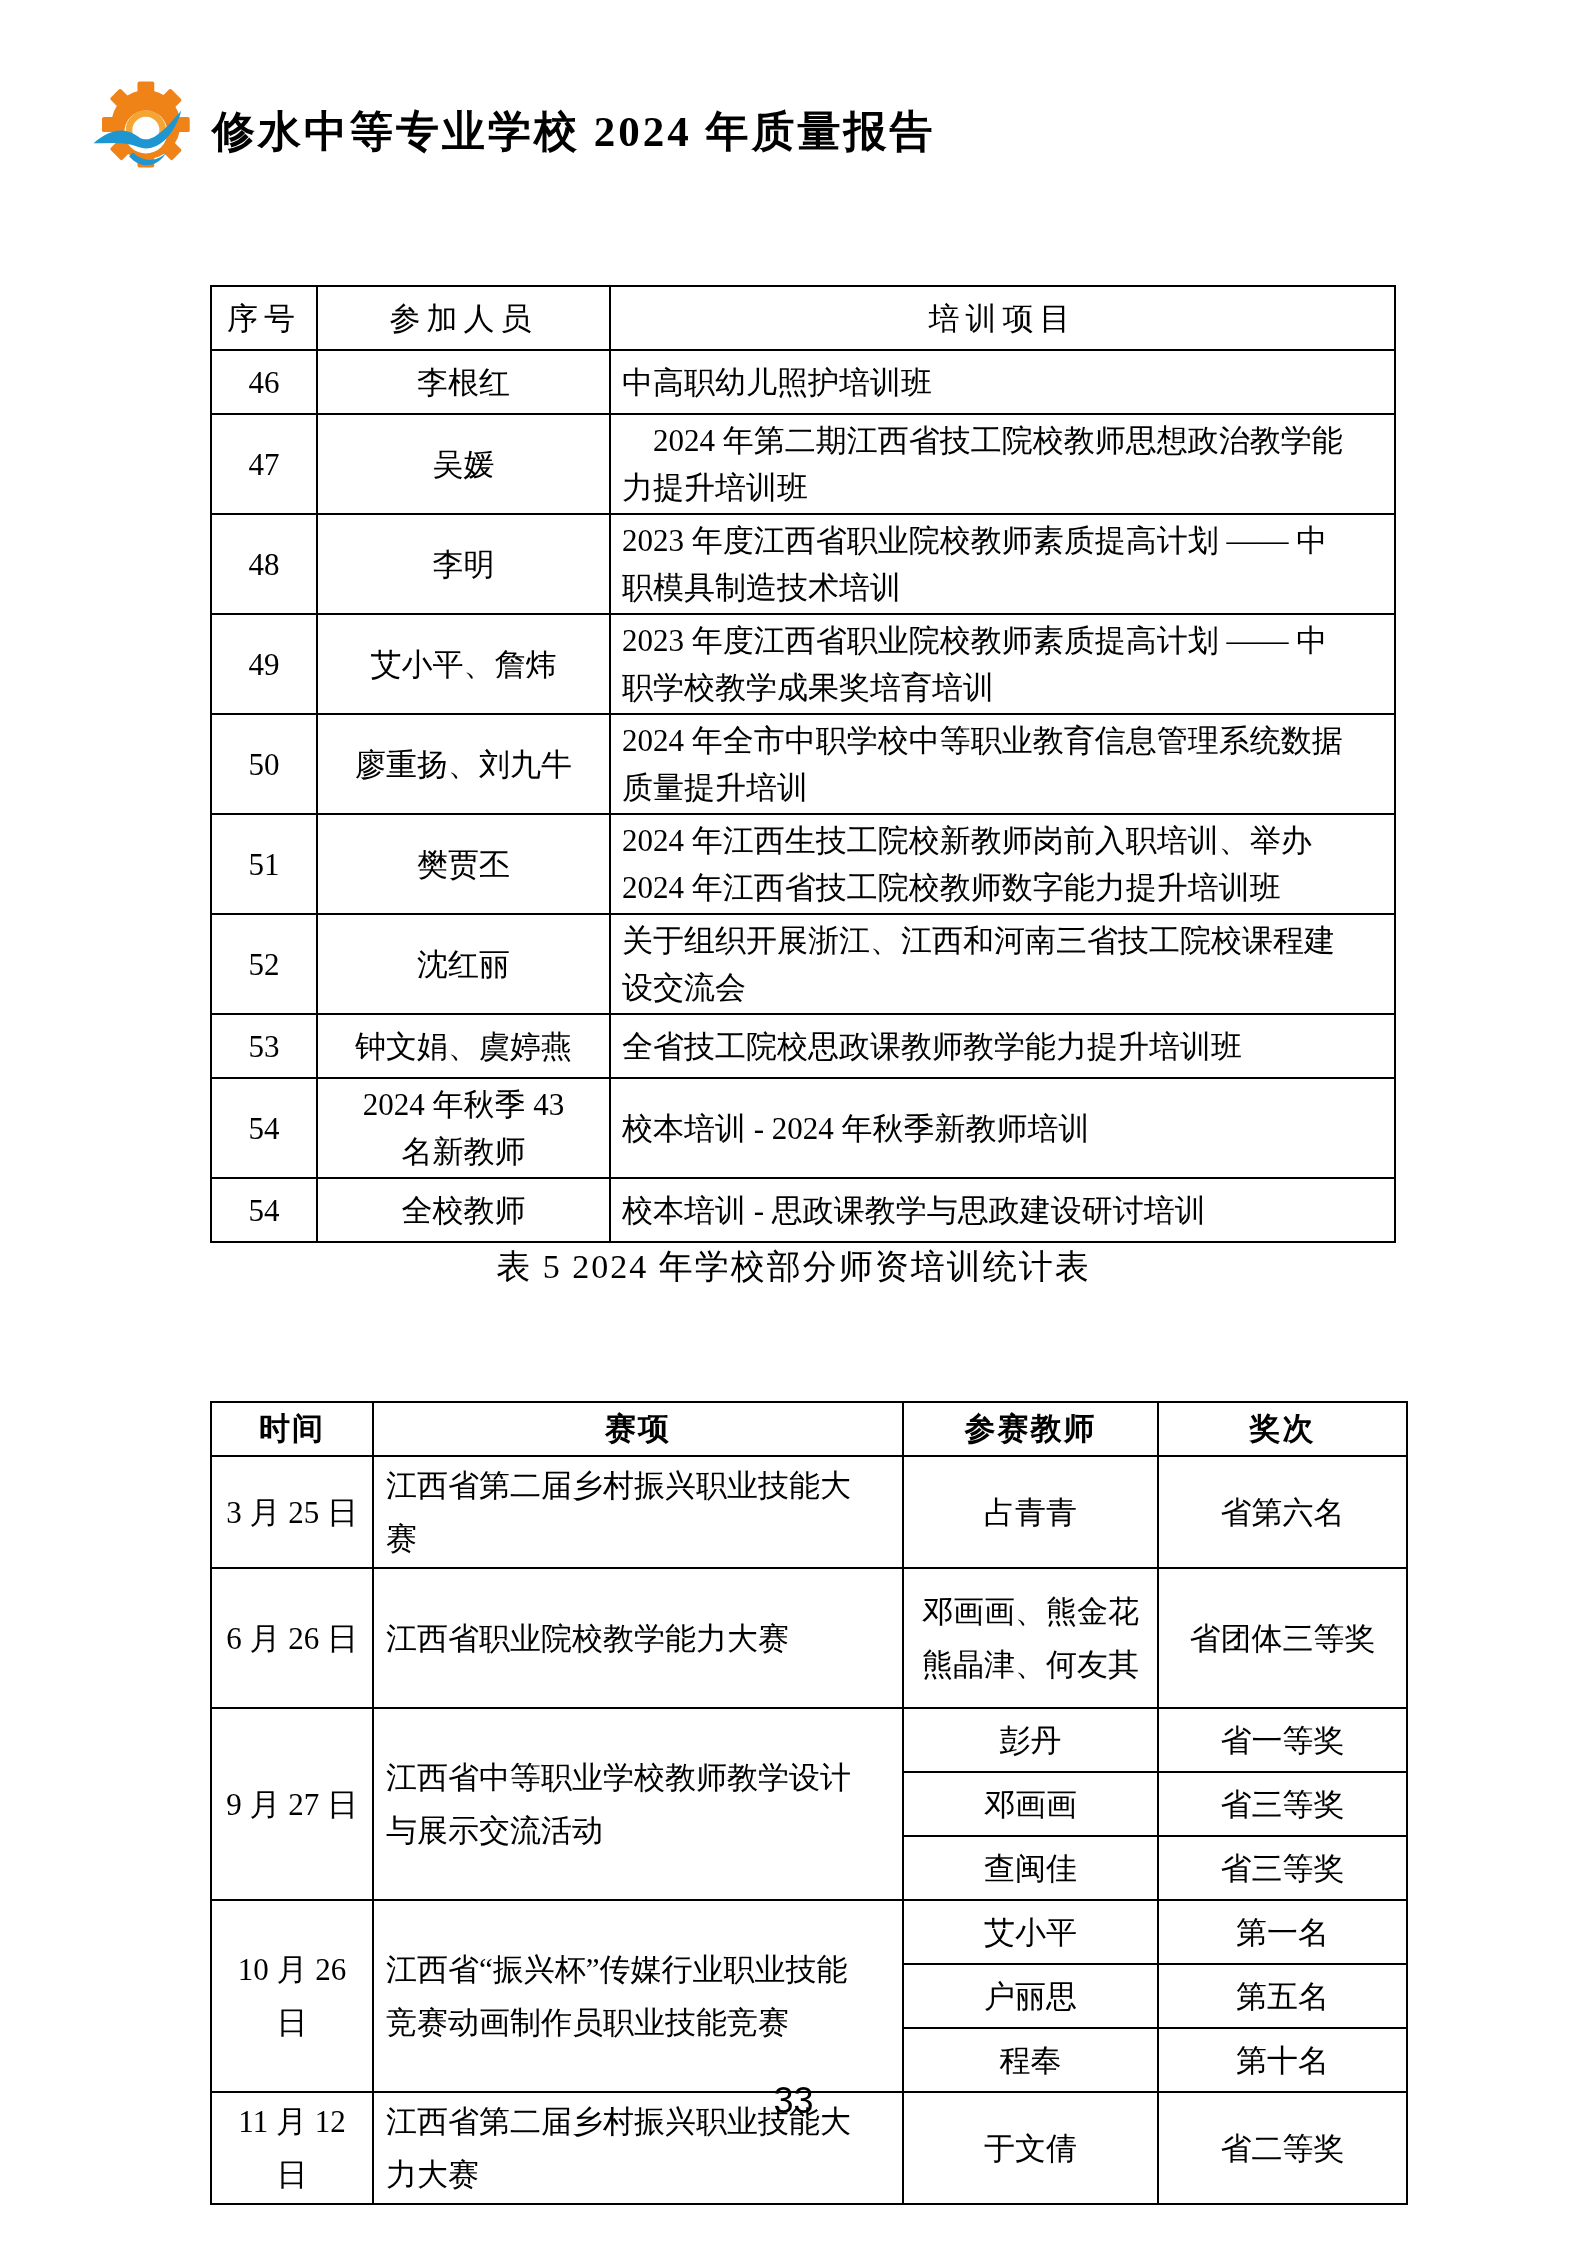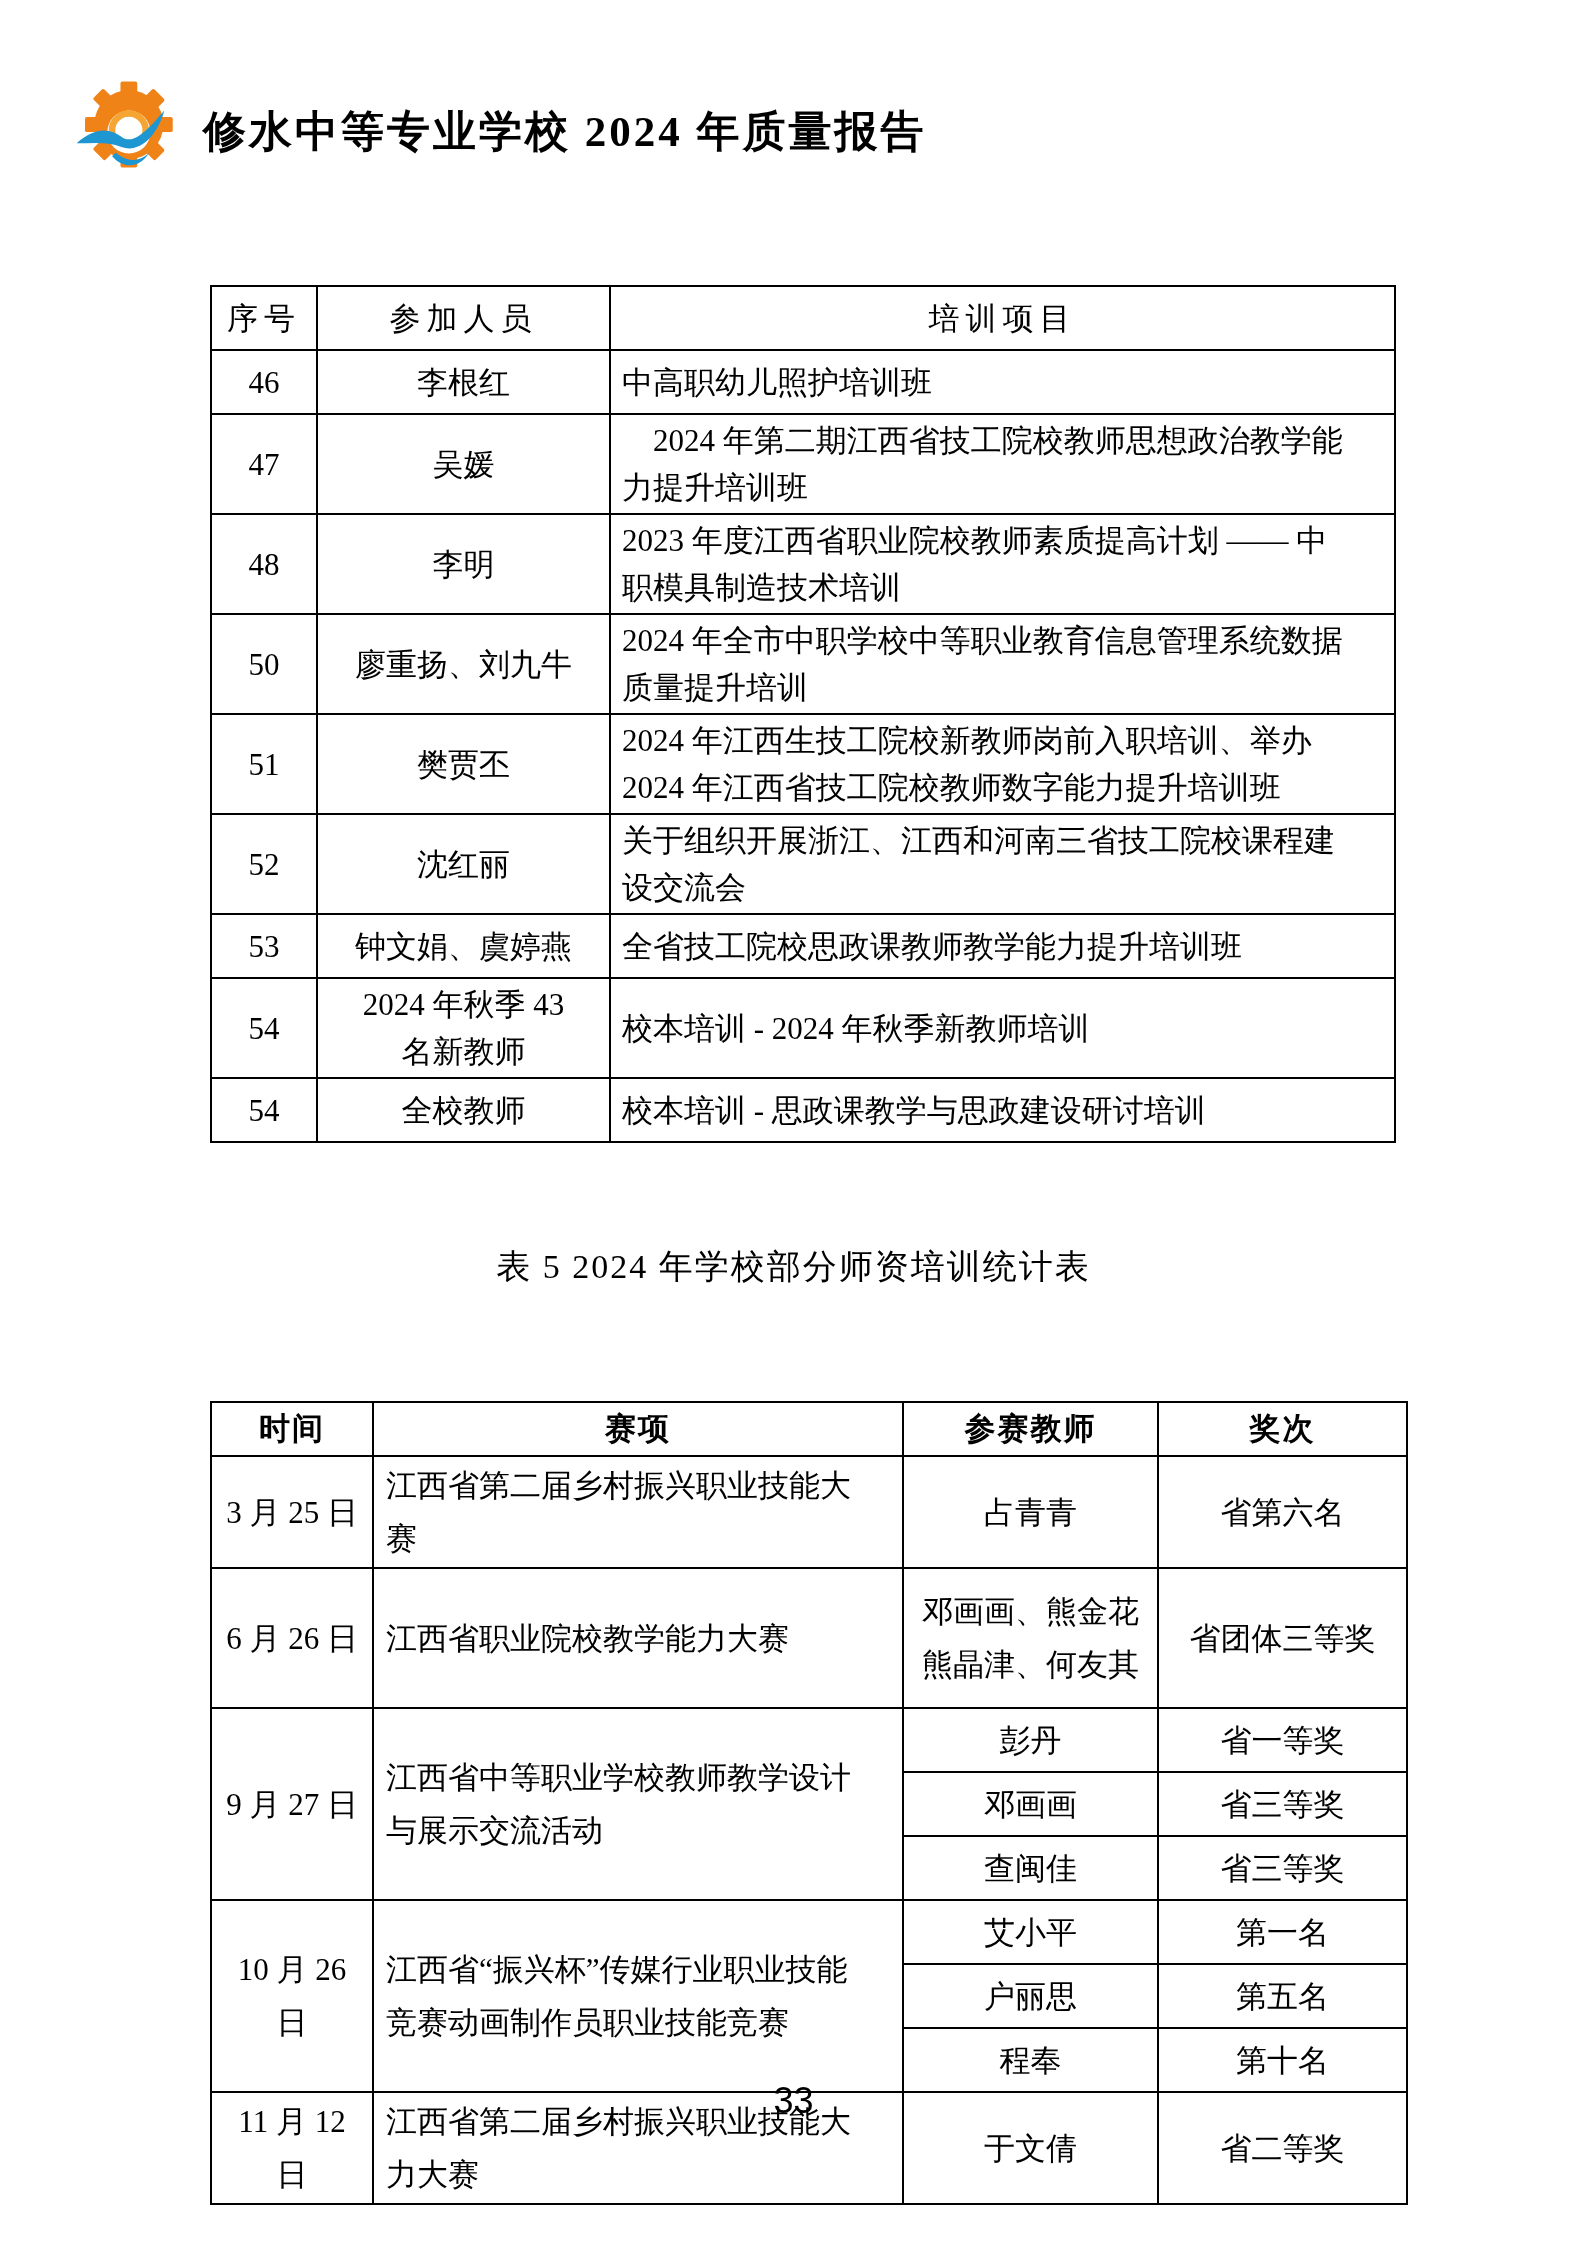--- a/index.html
+++ b/index.html
@@ -8,22 +8,22 @@
     background:#ffffff;
     font-family:"Liberation Serif","DejaVu Serif",serif;
     color:#000;
     position:relative;
     overflow:hidden;
   }
   .page{position:absolute;inset:0;}
 
   
   .doc-header{
-    position:absolute;left:71px;top:72px;
-    display:flex;align-items:center;gap:20px;height:120px;
+    position:absolute;left:88px;top:72px;
+    display:flex;align-items:center;gap:12px;height:120px;
   }
   .logo{width:112px;height:118px;flex:0 0 auto;}
   .doc-title{
     font-size:43px;font-weight:bold;letter-spacing:3px;
     white-space:nowrap;
   }
 
   
   table{border-collapse:collapse;table-layout:fixed;}
   td{
@@ -126,20 +126,26 @@
         <td class="c-proj">　2024 年第二期江西省技工院校教师思想政治教学能
 力提升培训班</td>
       </tr>
       <tr class="h2">
         <td>48</td>
         <td>李明</td>
         <td class="c-proj">2023 年度江西省职业院校教师素质提高计划 —— 中
 职模具制造技术培训</td>
       </tr>
       <tr class="h2">
+        <td>49</td>
+        <td>艾小平、詹炜</td>
+        <td class="c-proj">2023 年度江西省职业院校教师素质提高计划 —— 中
+职学校教学成果奖培育培训</td>
+      </tr>
+      <tr class="h2">
         <td>50</td>
         <td>廖重扬、刘九牛</td>
         <td class="c-proj">2024 年全市中职学校中等职业教育信息管理系统数据
 质量提升培训</td>
       </tr>
       <tr class="h2">
         <td>51</td>
         <td>樊贾丕</td>
         <td class="c-proj">2024 年江西生技工院校新教师岗前入职培训、举办
 2024 年江西省技工院校教师数字能力提升培训班</td>

